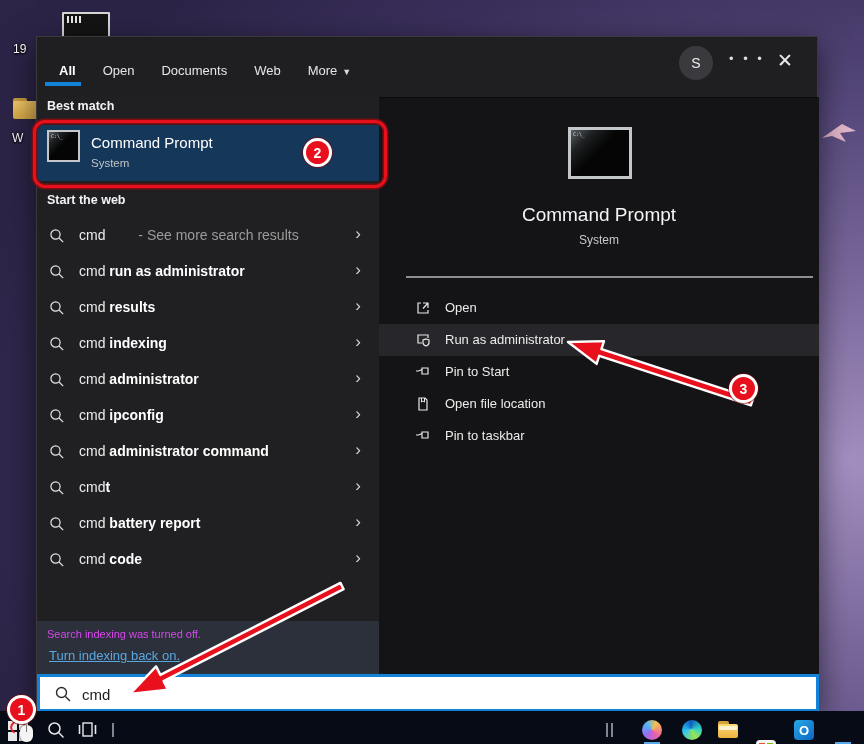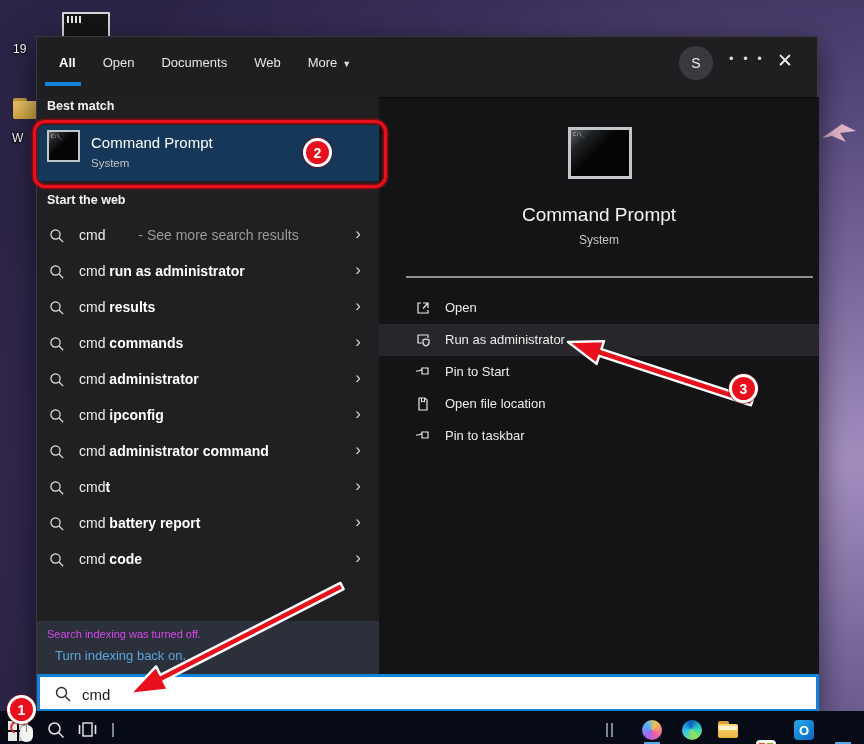--- a/index.html
+++ b/index.html
@@ -10,21 +10,21 @@
   .desk-label{position:absolute;color:#fff;font-size:12px;text-shadow:0 1px 2px #000,0 0 3px #000;}
   .video-icon{position:absolute;left:62px;top:12px;width:44px;height:26px;background:#141414;border:2px solid #d6d6d6;border-radius:1px;}
   .video-icon i{position:absolute;left:3px;top:2px;width:16px;height:7px;background:repeating-linear-gradient(90deg,#e8e8e8 0 2px,transparent 2px 4px);}
   .folder-icon{position:absolute;left:13px;top:98px;width:27px;height:21px;}
   .folder-icon .back{position:absolute;left:0;top:0;width:14px;height:6px;background:#c79a3e;border-radius:2px 2px 0 0;}
   .folder-icon .front{position:absolute;left:0;top:3px;width:27px;height:18px;background:linear-gradient(180deg,#f1c869 0%,#d8a944 100%);border-radius:2px;}
   .bird{position:absolute;left:820px;top:122px;}
   
   .panel{position:absolute;left:36px;top:36px;width:782px;height:675px;background:#202023;border:1px solid #3a3a3d;box-sizing:border-box;box-shadow:0 10px 30px rgba(0,0,0,.6);}
   .tabsrow{position:absolute;left:0;top:0;width:100%;height:60px;background:#1f1f22;}
-  .tabs{position:absolute;left:22px;top:18px;display:flex;gap:27px;}
+  .tabs{position:absolute;left:22px;top:26px;display:flex;gap:27px;}
   .tab{color:#e6e6e6;font-size:13px;cursor:default;white-space:nowrap;}
   .tab.active{font-weight:bold;color:#fff;}
   .tab .caret{font-size:9px;color:#d8d8d8;margin-left:5px;}
   .tab-underline{position:absolute;left:8px;top:45px;width:36px;height:4px;background:#1283d8;}
   .avatar{position:absolute;left:642px;top:9px;width:34px;height:34px;border-radius:50%;background:#3a3a3e;color:#ececec;font-size:14px;display:flex;align-items:center;justify-content:center;}
   .ellipsis{position:absolute;left:692px;top:14px;color:#dcdcdc;font-size:13px;letter-spacing:3px;}
   .close{position:absolute;left:740px;top:12px;color:#ececec;font-size:19px;font-weight:300;}
   
   .leftcol{position:absolute;left:0;top:60px;width:342px;height:577px;background:#202023;}
   .section-label{position:absolute;left:10px;color:#f2f2f2;font-size:12.5px;font-weight:bold;}
@@ -37,21 +37,21 @@
   .best-sub{position:absolute;left:54px;top:32px;color:#c3c3c3;font-size:11.5px;}
   .sug-list{position:absolute;left:0;top:121px;width:342px;}
   .sug-row{position:relative;height:36px;}
   .sug-row svg{position:absolute;left:12px;top:10px;}
   .sug-text{position:absolute;left:42px;top:9px;font-size:14px;color:#ececec;white-space:nowrap;}
   .sug-text b{font-weight:bold;color:#fff;}
   .sug-text .muted{color:#9b9b9b;margin-left:29px;}
   .chev{position:absolute;right:18px;top:6px;color:#cfcfcf;font-size:17px;}
   .status-strip{position:absolute;left:0;top:524px;width:342px;height:53px;background:#2b303b;}
   .status-l1{position:absolute;left:10px;top:7px;color:#d946ef;font-size:11px;}
-  .status-l2{position:absolute;left:18px;top:27px;color:#5aa7df;font-size:13px;}
+  .status-l2{position:absolute;left:12px;top:27px;color:#5aa7df;font-size:13px;text-decoration:underline;}
   
   .rightcol{position:absolute;left:342px;top:60px;width:440px;height:577px;background:#141416;border-top:1px solid #0b0b0b;}
   .big-ico{left:189px;top:29px;width:64px;height:52px;border-width:3px;}
   .prev-title{position:absolute;left:0;top:106px;width:440px;text-align:center;color:#f4f4f4;font-size:19px;}
   .prev-sub{position:absolute;left:0;top:135px;width:440px;text-align:center;color:#c8c8c8;font-size:12px;}
   .divider{position:absolute;left:27px;top:178px;width:407px;height:2px;background:#8f8f8f;}
   .actions{position:absolute;left:0;top:194px;width:440px;}
   .action-row{position:relative;height:32px;}
   .action-row.hl{background:#27272b;}
   .action-row svg{position:absolute;left:36px;top:8px;}
@@ -152,21 +152,21 @@
               <line x1="10" y1="10" x2="14.2" y2="14.2" stroke="#e6e6e6" stroke-width="1.2"></line>
             </svg>
             <div class="sug-text">cmd<b> results</b></div>
             <div class="chev">›</div>
           </div>
           <div class="sug-row">
             <svg width="16" height="16" viewBox="0 0 16 16">
               <circle cx="6.5" cy="6.5" r="4.6" fill="none" stroke="#e6e6e6" stroke-width="1.2"></circle>
               <line x1="10" y1="10" x2="14.2" y2="14.2" stroke="#e6e6e6" stroke-width="1.2"></line>
             </svg>
-            <div class="sug-text">cmd<b> commands</b></div>
+            <div class="sug-text">cmd<b> indexing</b></div>
             <div class="chev">›</div>
           </div>
           <div class="sug-row">
             <svg width="16" height="16" viewBox="0 0 16 16">
               <circle cx="6.5" cy="6.5" r="4.6" fill="none" stroke="#e6e6e6" stroke-width="1.2"></circle>
               <line x1="10" y1="10" x2="14.2" y2="14.2" stroke="#e6e6e6" stroke-width="1.2"></line>
             </svg>
             <div class="sug-text">cmd<b> administrator</b></div>
             <div class="chev">›</div>
           </div>

